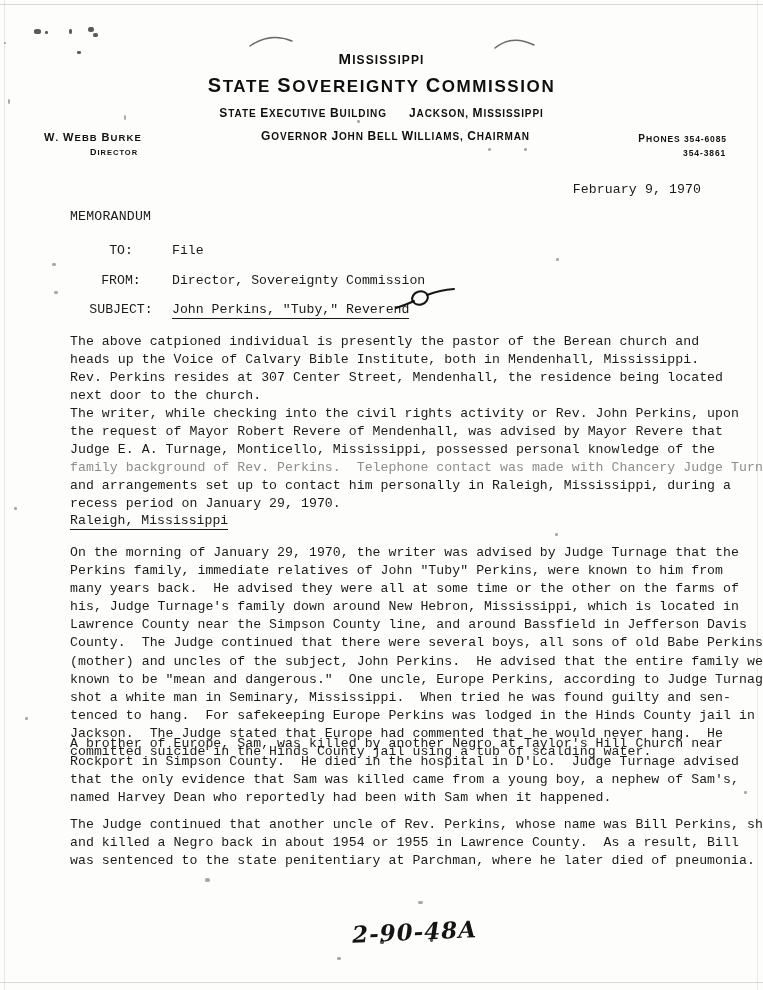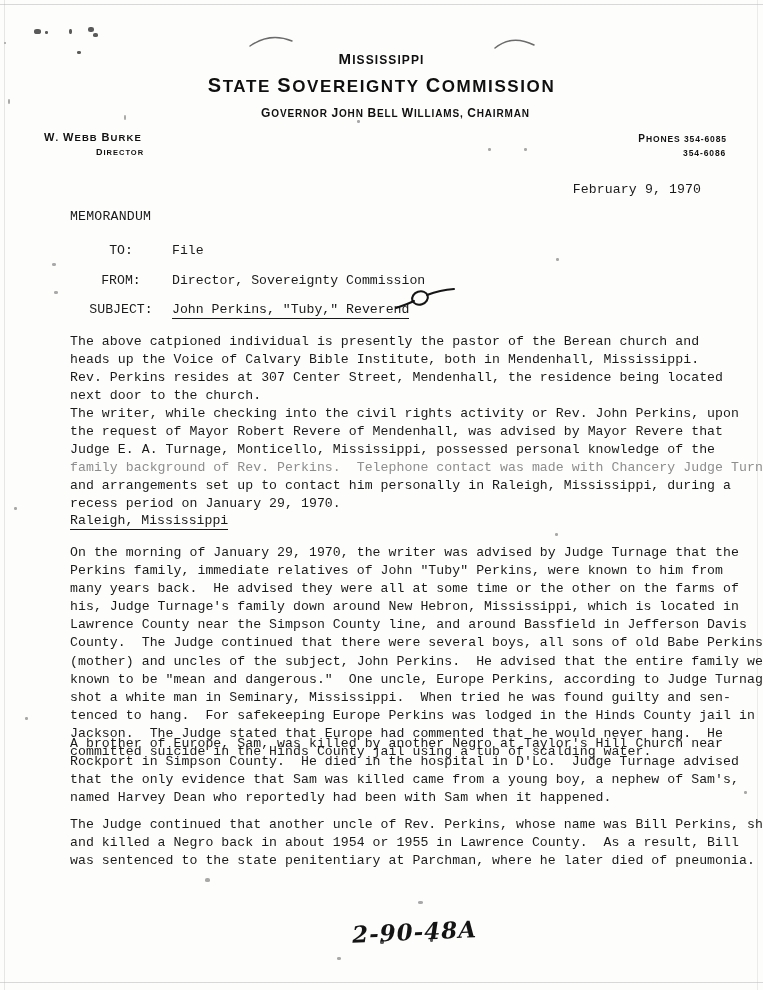--- a/index.html
+++ b/index.html
@@ -79,21 +79,21 @@
   }
   .director .name {
     font-size: 9.5px;
     letter-spacing: 1.1px;
   }
   .director .name .cap { font-size: 11px; }
   .director .role {
     font-size: 7.5px;
     letter-spacing: 1px;
     margin-top: 4px;
-    margin-left: 20px;
+    margin-left: 14px;
     padding-left: 32px;
   }
   .director .role .cap { font-size: 9px; }
 
   .phones {
     position: absolute;
     right: 36px;
     top: 133px;
     text-align: center;
     font-family: "Liberation Sans", "DejaVu Sans", sans-serif;
@@ -250,36 +250,39 @@
     <path d="M3,17 Q20,3 42,14" stroke="#3b3b3b" stroke-width="1.5" fill="none" stroke-linecap="round"></path>
   </svg>
 
   <div class="letterhead">
     <div class="lh-line1">
       <span><span class="cap">M</span>ISSISSIPPI</span>
     </div>
     <div class="lh-line2">
       <span><span class="cap">S</span>TATE <span class="cap">S</span>OVEREIGNTY <span class="cap">C</span>OMMISSION</span>
     </div>
+    <div class="lh-line3">
+      <span><span class="cap">S</span>TATE <span class="cap">E</span>XECUTIVE <span class="cap">B</span>UILDING</span><span class="gap"></span><span><span class="cap">J</span>ACKSON, <span class="cap">M</span>ISSISSIPPI</span>
+    </div>
     <div class="lh-line4">
       <span><span class="cap">G</span>OVERNOR <span class="cap">J</span>OHN <span class="cap">B</span>ELL <span class="cap">W</span>ILLIAMS, <span class="cap">C</span>HAIRMAN</span>
     </div>
   </div>
 
   <div class="director">
     <div class="name"><span class="cap">W</span>. <span class="cap">W</span>EBB <span class="cap">B</span>URKE</div>
     <div class="role"><span class="cap">D</span>IRECTOR</div>
   </div>
 
   <div class="phones">
     <div>
       <span><span class="cap">P</span>HONES</span>
       <span>354-6085</span>
     </div>
-    <div class="num2">354-6086</div>
+    <div class="num2">354-3861</div>
   </div>
 
   <div class="date">February 9, 1970</div>
 
   <div class="memo-title">MEMORANDUM</div>
 
   <div class="field field-to">
     <span class="label">TO:</span><span class="value">File</span>
   </div>
 

